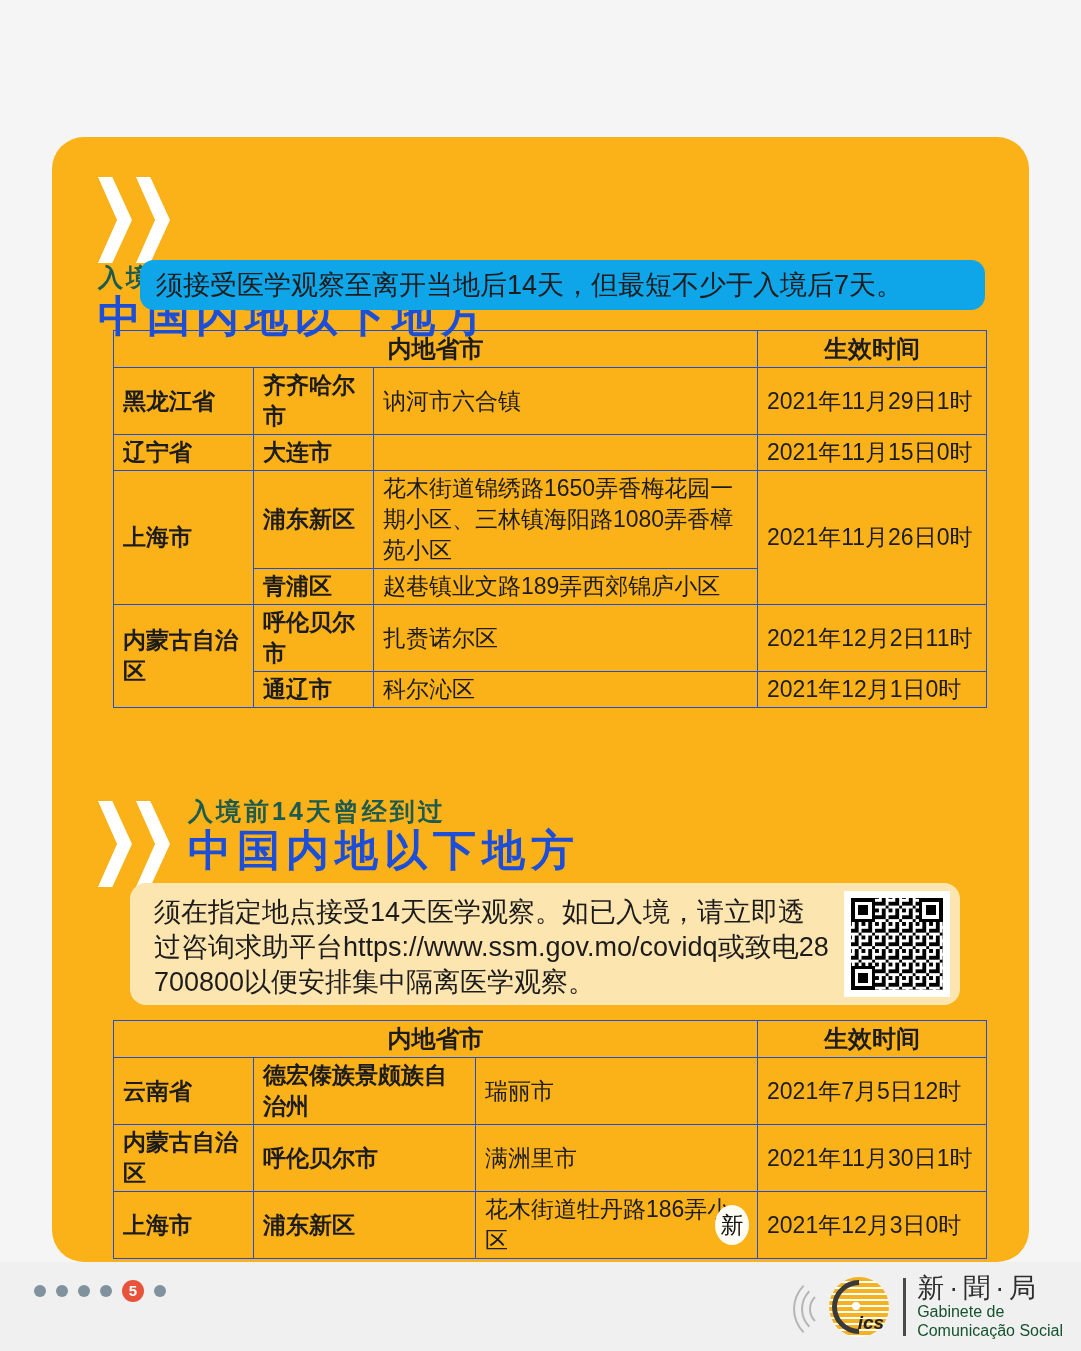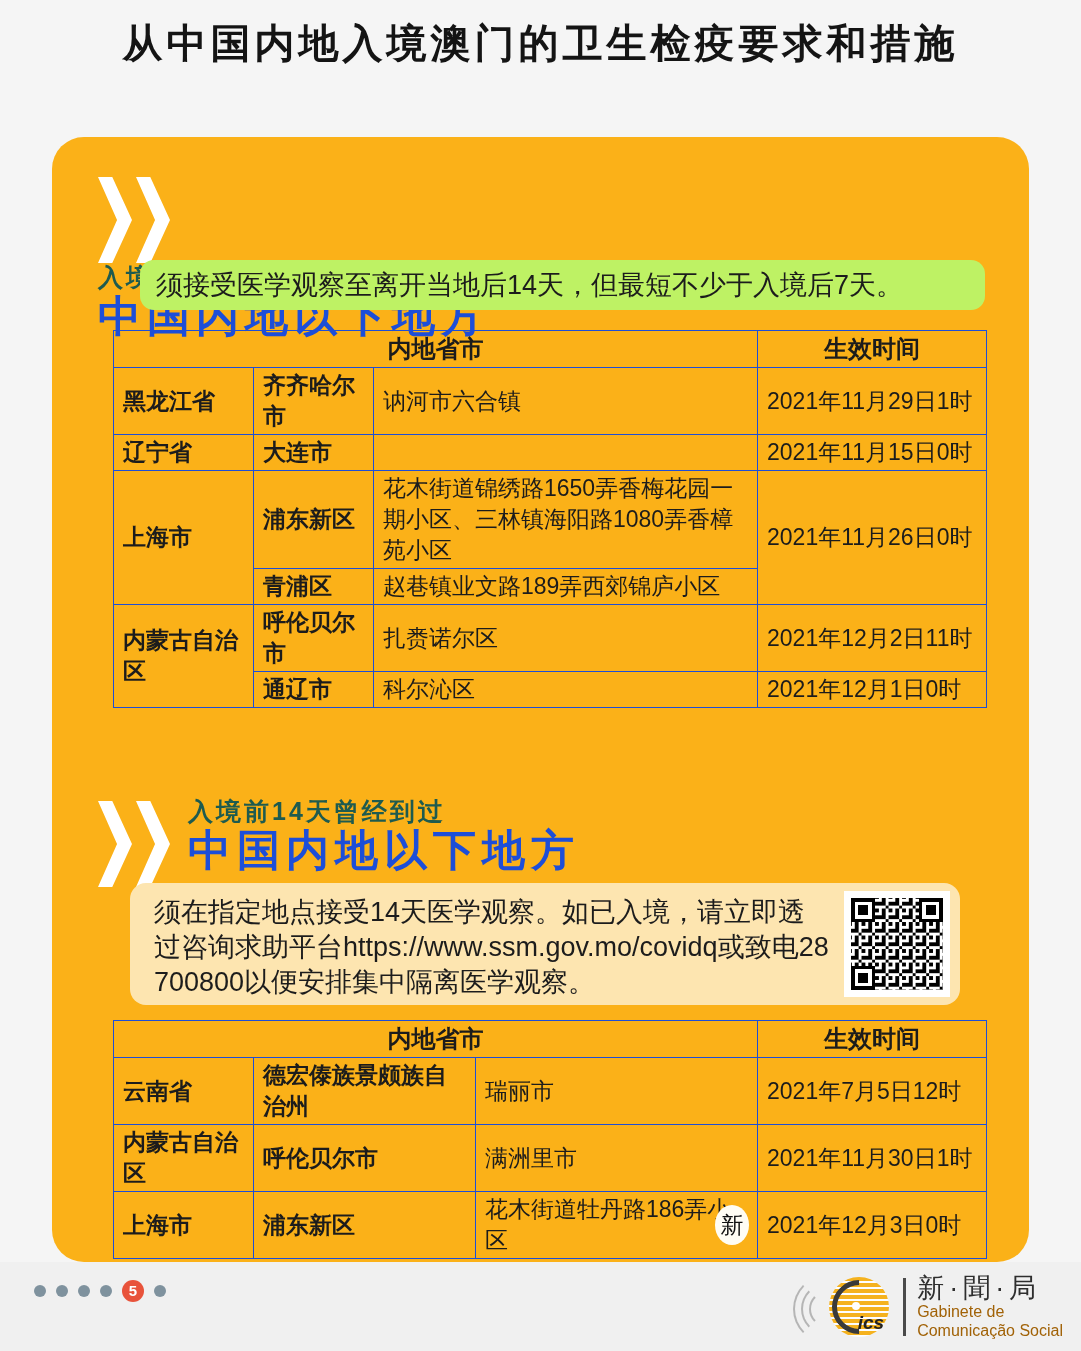--- a/index.html
+++ b/index.html
@@ -19,21 +19,21 @@
 
   .section-head{position:absolute;left:46px;display:flex;align-items:flex-start;}
   .sec1{top:36px;flex-direction:column;}
   .sec2{top:660px;}
   .chevrons{display:flex;margin-right:14px;margin-top:4px;}
   .chevron{width:34px;height:86px;background:#fff;margin-right:4px;
     clip-path:polygon(0 0,42% 0,100% 50%,42% 100%,0 100%,56% 50%);}
   .sec-kicker{font-size:25px;font-weight:bold;letter-spacing:3px;color:#1E5B4F;line-height:1.15;}
   .sec-heading{font-size:43px;font-weight:bold;letter-spacing:6px;color:#1d4ed8;line-height:1.15;}
 
-  .note1{position:absolute;left:88px;top:123px;width:813px;background:#bef264;
+  .note1{position:absolute;left:88px;top:123px;width:813px;background:#0ea5e9;
          border-radius:14px;padding:7px 16px;font-size:27px;color:#1c1c1c;}
 
   
   table.data{position:absolute;left:61px;width:873px;border-collapse:collapse;table-layout:fixed;}
   .tbl1{top:193px;}
   .tbl2{top:883px;}
   table.data th,table.data td{border:1px solid #1d4ed8;font-size:23px;color:#1c1c1c;
          padding:2px 9px;vertical-align:middle;overflow:hidden;}
   table.data th{font-size:24px;font-weight:bold;text-align:center;height:30px;}
   table.data tr{height:32px;}
@@ -76,27 +76,26 @@
   .gcs-mark::before{content:"";position:absolute;inset:3px;border-radius:50%;
       border:5px solid #3a3a3a;border-top-color:transparent;border-right-color:transparent;
       transform:rotate(45deg);}
   .gcs-mark::after{content:"";position:absolute;width:8px;height:8px;border-radius:50%;
       background:#fff;top:25px;left:23px;}
   .gcs-ics{position:absolute;right:5px;bottom:3px;font-size:19px;font-weight:bold;
       font-style:italic;color:#222;z-index:2;}
   .logo-bar{width:3px;height:58px;background:#4a4a4a;margin:0 11px 0 14px;}
   .logo-text{}
   .logo-cjk{font-size:27px;letter-spacing:5px;color:#2e2e2e;line-height:1.1;}
-  .logo-pt{font-size:16px;line-height:1.15;color:#a16207;}
+  .logo-pt{font-size:16px;line-height:1.15;color:#14532d;}
 </style>
 </head>
 <body>
 
 <div class="top-header">
-  <h1 class="main-title">从中国内地入境澳门的卫生检疫要求和措施</h1>
 </div>
 
 <div class="card">
 
   <div class="section-head sec1">
     <div class="chevrons">
       <div class="chevron"></div>
       <div class="chevron"></div>
     </div>
     <div>

